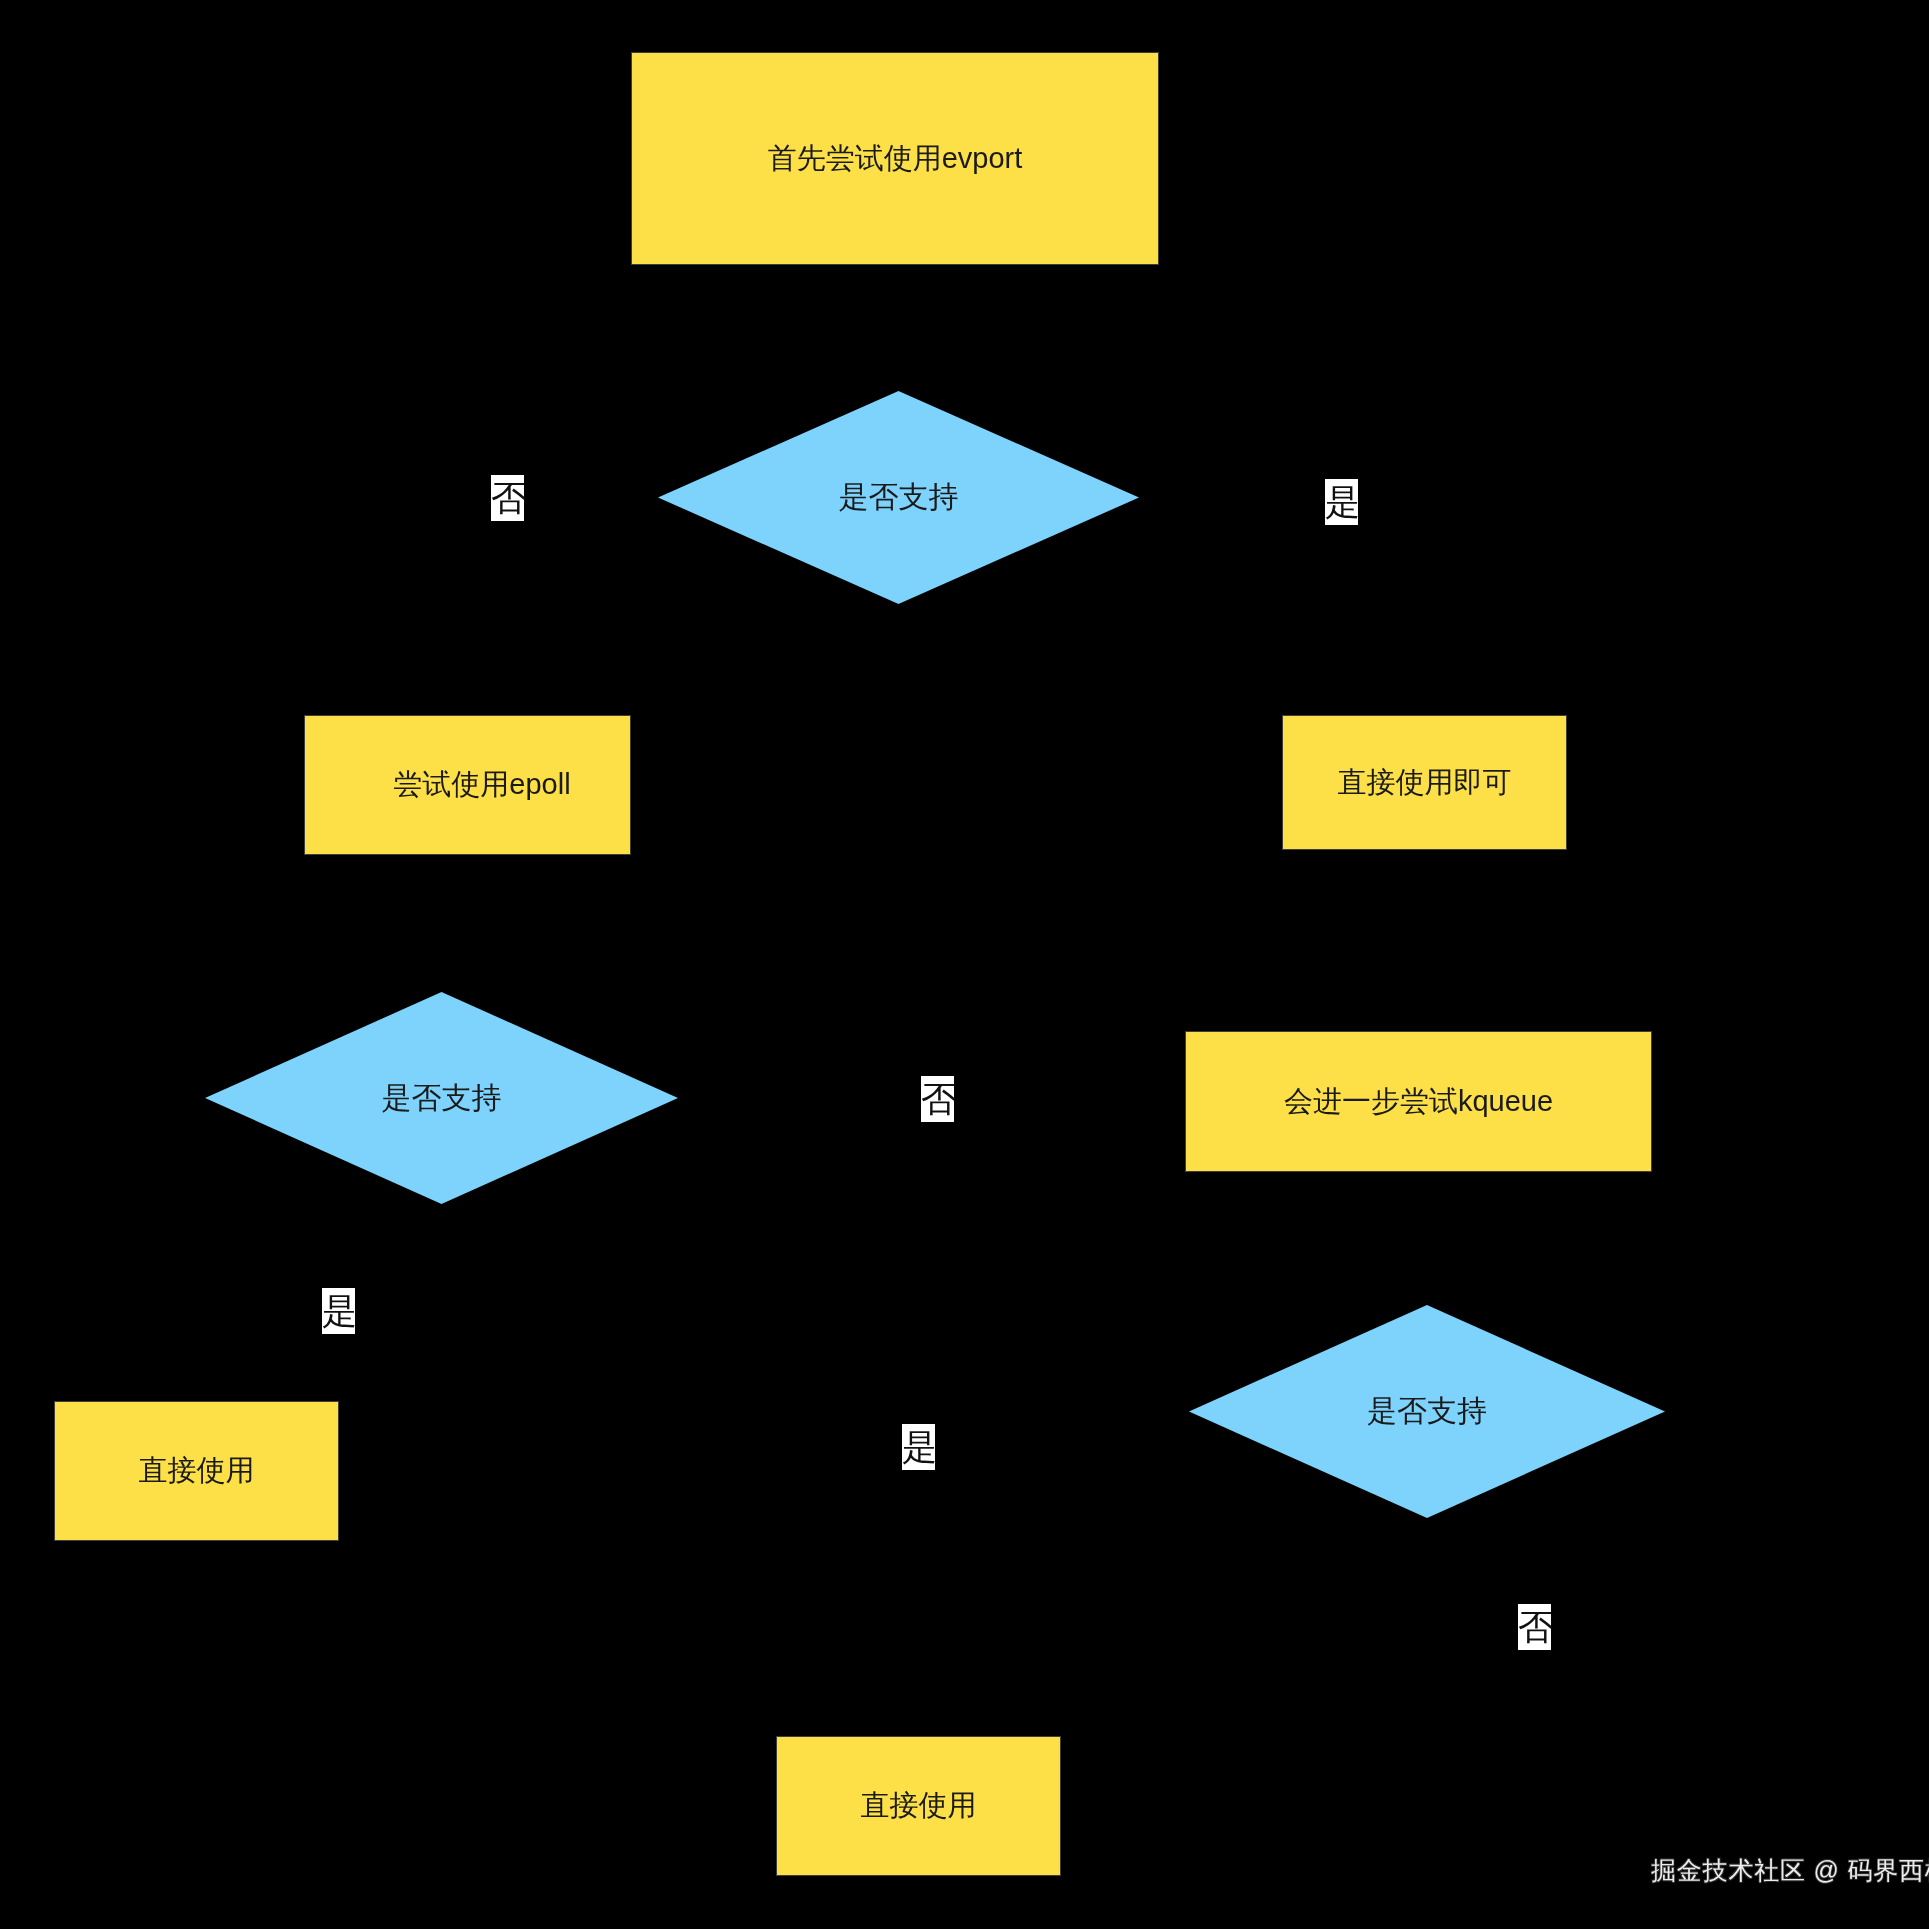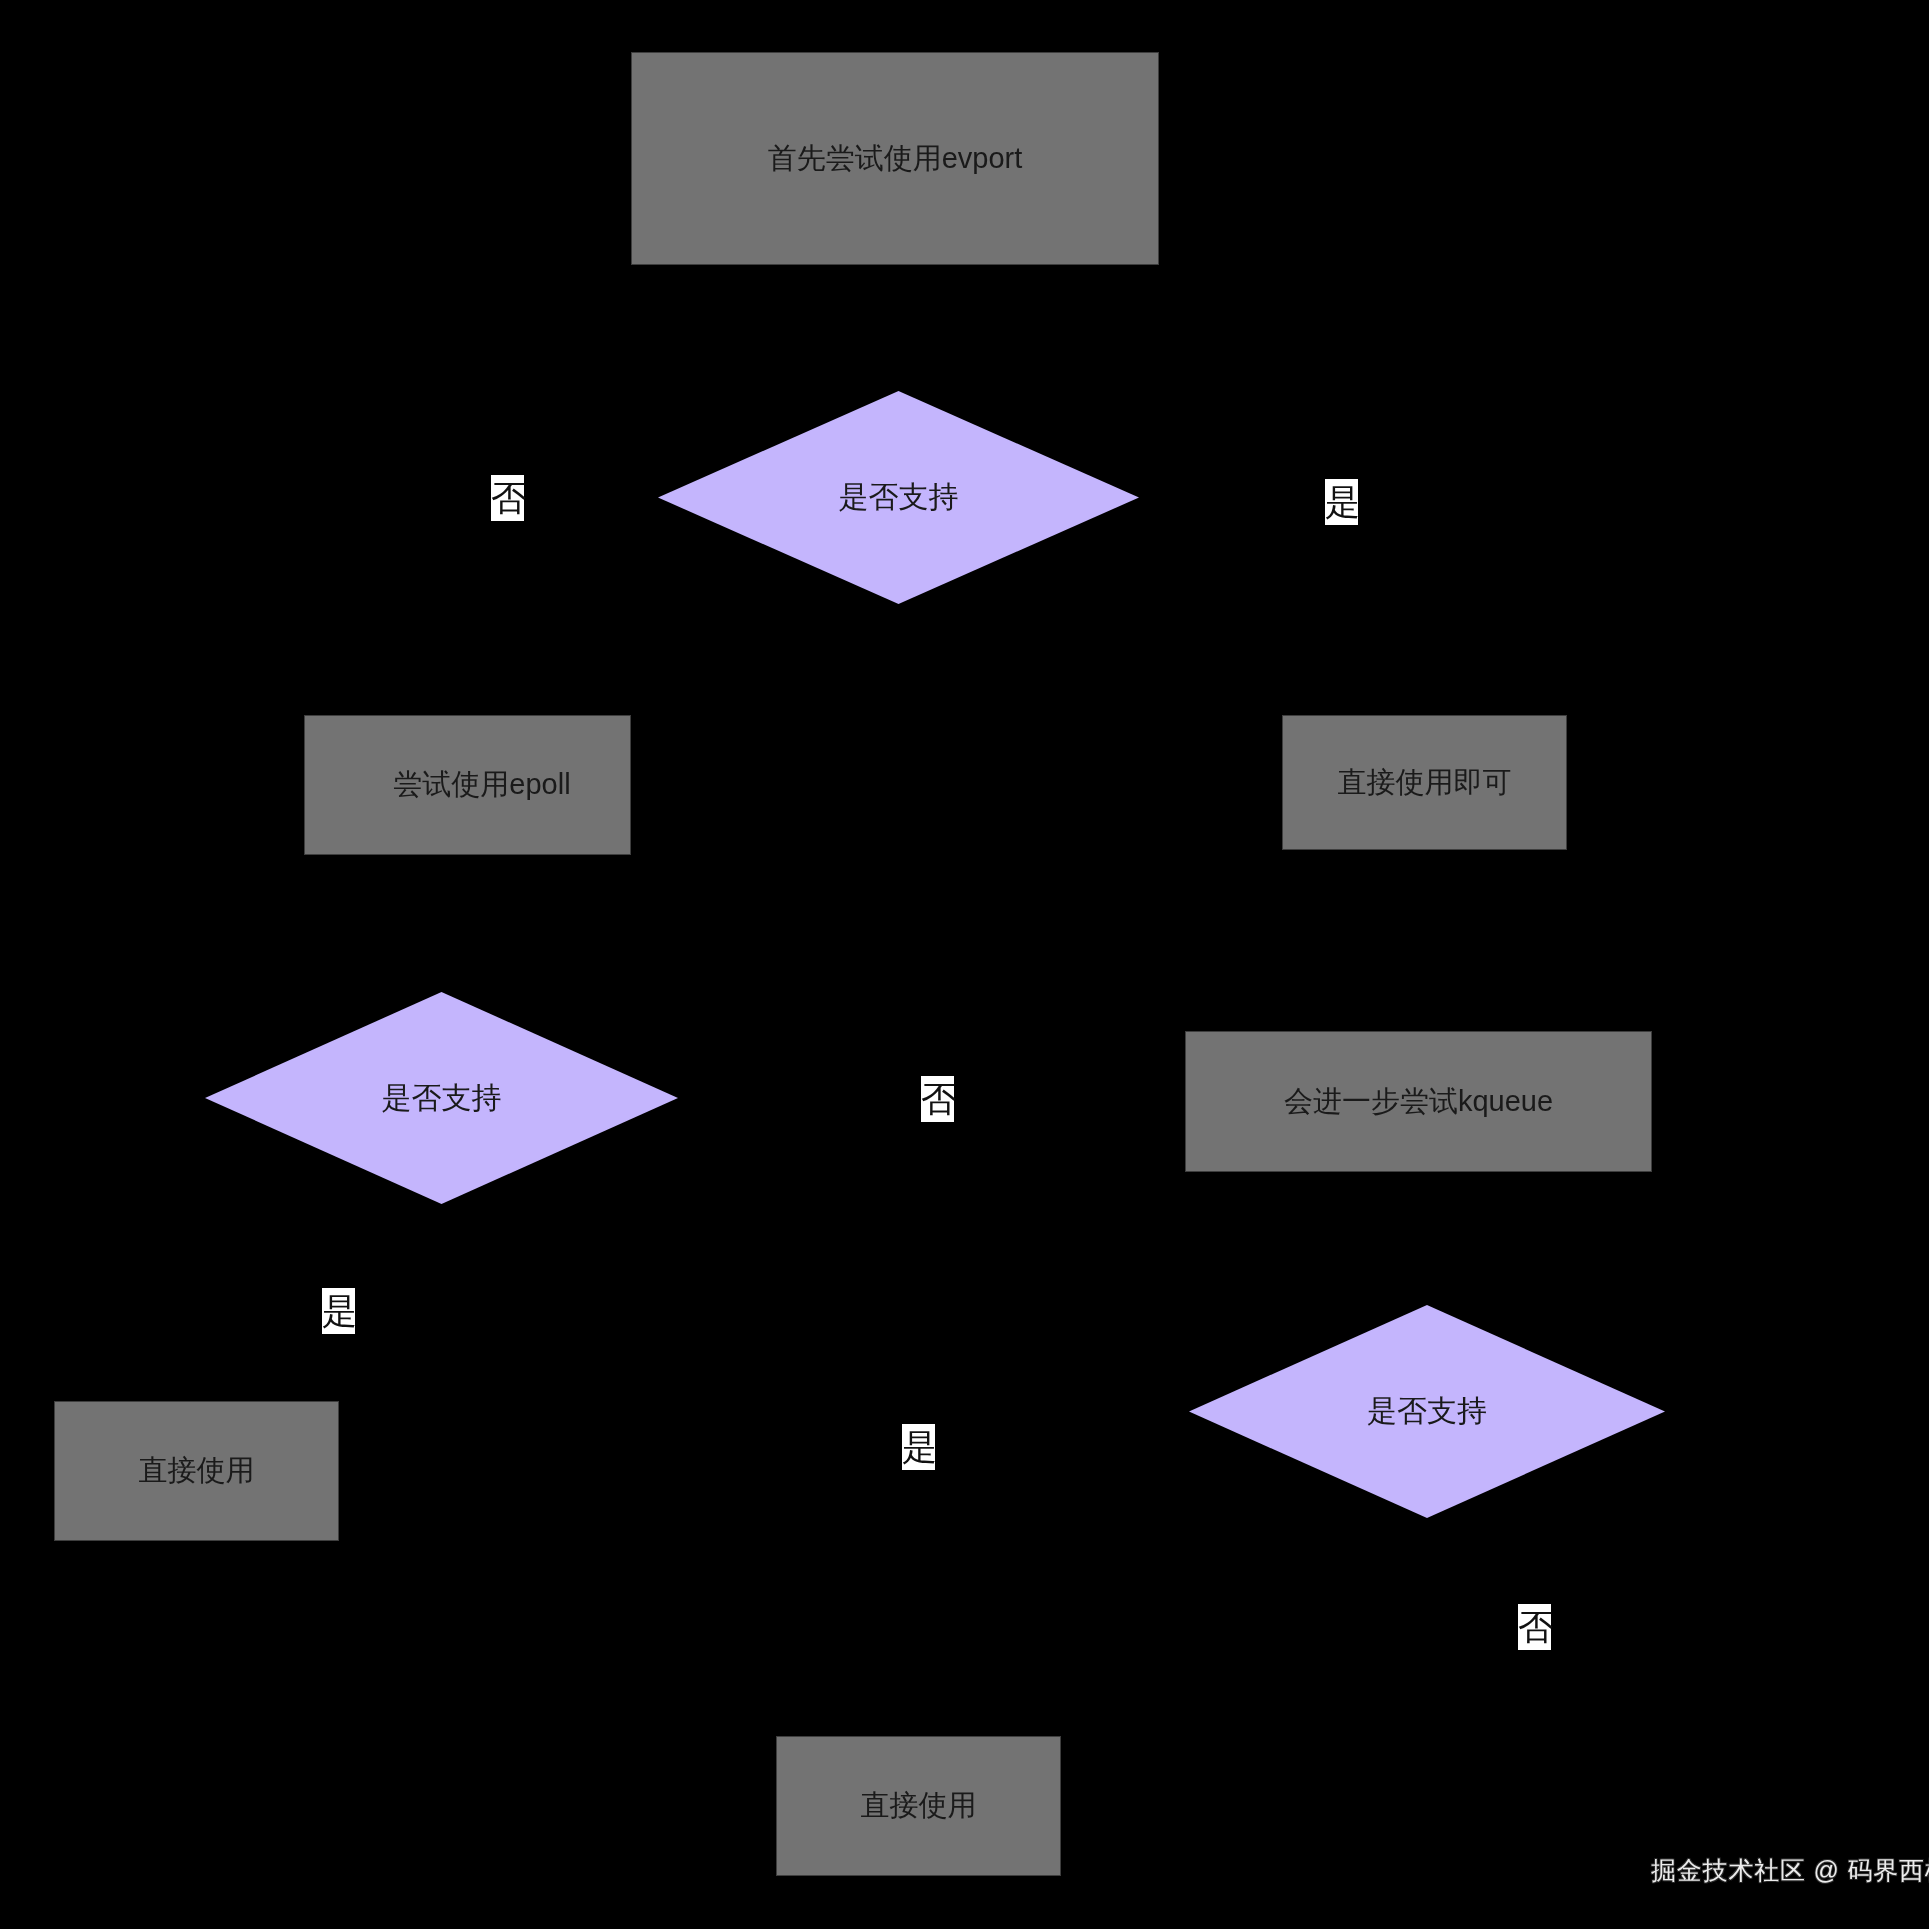--- a/index.html
+++ b/index.html
@@ -10,34 +10,34 @@
   #canvas {
     position: relative;
     width: 1930px;
     height: 1930px;
     background: #000000;
     overflow: hidden;
     font-family: "Liberation Sans", "DejaVu Sans", sans-serif;
   }
   .rect-node {
     position: absolute;
-    background: #737373;
+    background: #fde047;
     border: 1.6px solid #3e3e3e;
     box-sizing: border-box;
     display: flex;
     align-items: center;
     justify-content: center;
     font-size: 29px;
     color: #1a1a1a;
     text-align: center;
     white-space: nowrap;
   }
   .diamond-node {
     position: absolute;
-    background: #c4b5fd;
+    background: #7dd3fc;
     clip-path: polygon(50% 0%, 100% 50%, 50% 100%, 0% 50%);
     display: flex;
     align-items: center;
     justify-content: center;
     font-size: 30px;
     color: #1a1a1a;
     text-align: center;
     white-space: nowrap;
   }
   .edge-chip {

